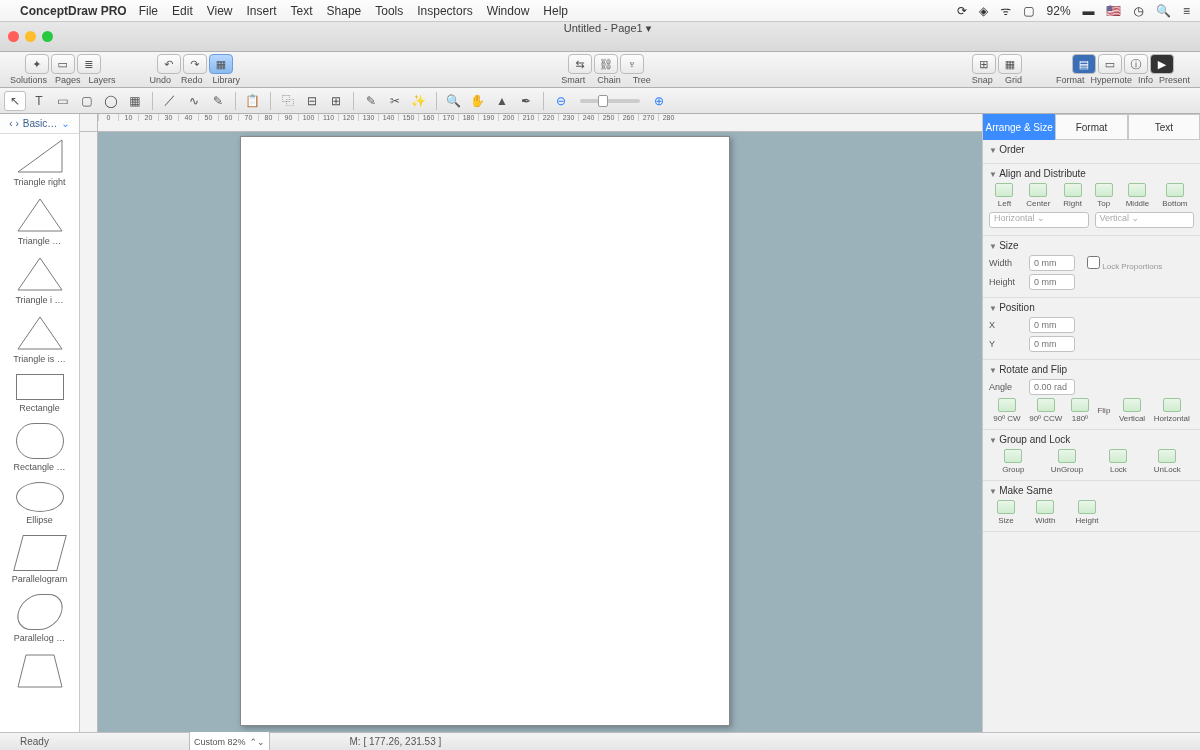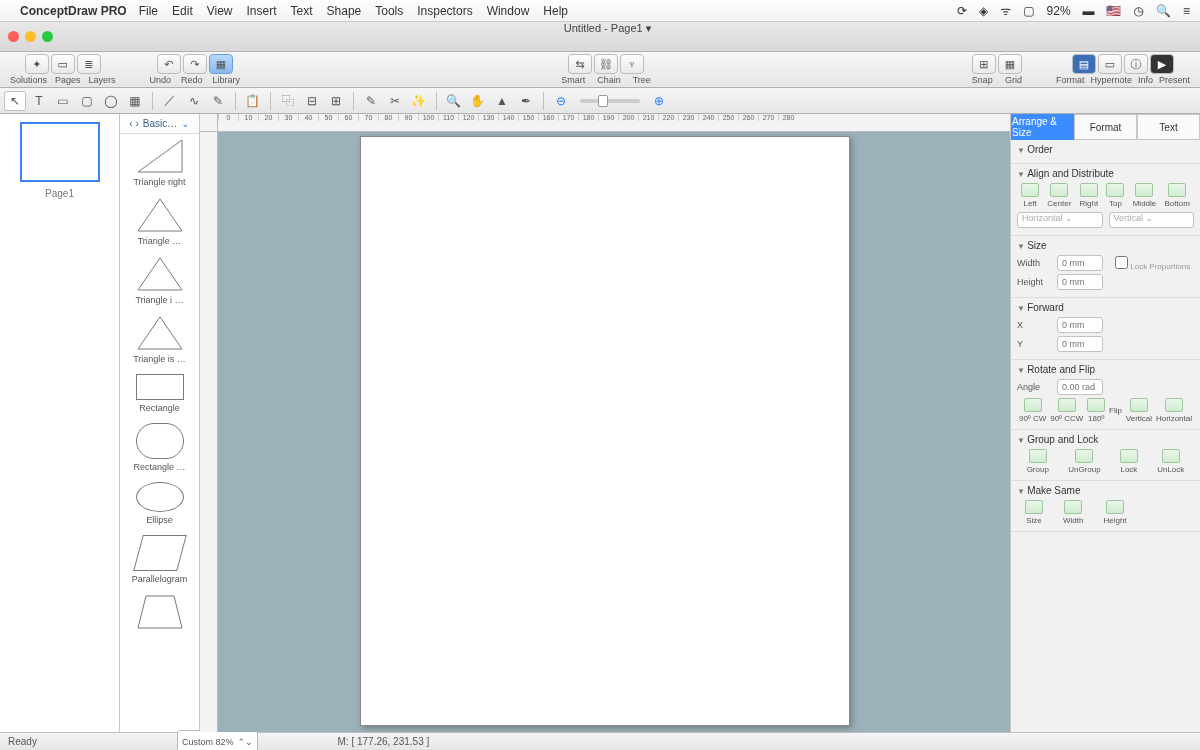--- a/index.html
+++ b/index.html
@@ -45,36 +45,36 @@
 .lib-shape.ellipse{border-radius:50%;}
 .lib-shape.para{transform:skewX(-15deg);width:44px;}
 .lib-shape.trap{border:none;}
 .lib-shape.trap svg{width:48px;height:36px;}
 .lib-label{font-size:9px;color:#555;margin-top:3px;max-width:70px;overflow:hidden;white-space:nowrap;text-overflow:ellipsis;}
 .canvas-area{flex:1; background:#9cb2ba; position:relative;}
 .ruler-h{position:absolute;top:0;left:18px;right:0;height:18px;background:#f3f3f3;border-bottom:1px solid #bbb;font-size:7px;color:#666;overflow:hidden;white-space:nowrap;}
 .ruler-v{position:absolute;top:18px;left:0;width:18px;bottom:0;background:#f3f3f3;border-right:1px solid #bbb;}
 .ruler-corner{position:absolute;top:0;left:0;width:18px;height:18px;background:#f3f3f3;border-right:1px solid #bbb;border-bottom:1px solid #bbb;}
 .page{position:absolute;top:22px;left:160px;width:490px;height:590px;background:#fff;border:1px solid #888;box-shadow:2px 2px 6px rgba(0,0,0,0.3);}
-.right-panel{width:190px;background:#f1f1f1;border-left:1px solid #c8c8c8;display:flex;flex-direction:column;}
+.right-panel{width:218px;background:#f1f1f1;border-left:1px solid #c8c8c8;display:flex;flex-direction:column;}
 .tabs{display:flex;height:26px;}
 .tab{flex:1;display:flex;align-items:center;justify-content:center;font-size:10px;border:1px solid #c8c8c8;background:#fafafa;cursor:pointer;}
 .tab.active{background:#3b8cff;color:#fff;border-color:#3b8cff;}
 .section{border-bottom:1px solid #ddd;padding:4px 6px;}
 .section-h{font-size:10px;color:#333;margin-bottom:4px;}
 .section-h::before{content:"▼ ";font-size:8px;color:#777;}
 .icon-row{display:flex;justify-content:space-around;margin-bottom:2px;}
 .icon-col{display:flex;flex-direction:column;align-items:center;gap:2px;}
 .sq{width:18px;height:14px;background:linear-gradient(#eaf6ea,#cfeccf);border:1px solid #9cc79c;border-radius:2px;}
 .tiny-label{font-size:8px;color:#555;}
 .num-in{height:16px;border:1px solid #c2c2c2;border-radius:3px;background:#fff;color:#aaa;font-size:9px;padding:0 4px;width:46px;}
 .row-f{display:flex;align-items:center;gap:6px;margin-bottom:3px;}
 .lbl{font-size:9px;color:#555;width:34px;}
 
-.statusbar{height:18px;background:linear-gradient(#f4f4f4,#e6e6e6);border-top:1px solid #c0c0c0;display:flex;align-items:center;font-size:10px;color:#555;padding:0 8px;}
+.statusbar{height:18px;background:linear-gradient(#f4f4f4,#e6e6e6);border-top:1px solid #c0c0c0;display:flex;align-items:center;font-size:10px;color:#555;padding:0 20px;}
 .zoom-combo{margin-left:140px;border:1px solid #bbb;background:#fff;border-radius:3px;padding:0 4px;height:24px;display:flex;align-items:center;font-size:9px;gap:4px;}
 .stat-coord{margin-left:80px;}
 .ruler-h span{display:inline-block;width:20px;text-align:center;border-left:1px solid #ccc;}
 </style>
 </head>
 <body>
 
 <div class="menubar">
   <span class="apple"></span>
   <span class="appname">ConceptDraw PRO</span>
@@ -204,24 +204,20 @@
   <div class="tbtn2">✒</div>
   <div class="divider-v"></div>
   <div class="tbtn2" style="color:#2a7fff;">⊖</div>
   <div class="zoom-slider">
       <div class="thumb"></div>
     </div>
   <div class="tbtn2" style="color:#2a7fff;">⊕</div>
 </div>
 
 <div class="content">
-  <div class="pages-panel">
-    <div class="page-thumb"></div>
-    <div class="page-thumb-label">Page1</div>
-  </div>
 
   <div class="lib-panel">
     <div class="lib-header">
       <span style="margin-right:4px;">‹ ›</span>
         <span>Basic…</span>
         <span style="margin-left:4px;color:#3b8cff;">⌄</span>
     </div>
     <div class="lib-scroll" id="lib-scroll">
         <div class="lib-item">
           <div class="lib-shape tri"><svg viewBox="0 0 48 36">
@@ -257,20 +253,24 @@
         </div>
         <div class="lib-item">
           <div class="lib-shape ellipse" style="height: 30px;"></div>
           <div class="lib-label">Ellipse</div>
         </div>
         <div class="lib-item">
           <div class="lib-shape para"></div>
           <div class="lib-label">Parallelogram</div>
         </div>
         <div class="lib-item">
+          <div class="lib-shape para round"></div>
+          <div class="lib-label">Parallelog …</div>
+        </div>
+        <div class="lib-item">
           <div class="lib-shape trap"><svg viewBox="0 0 48 36">
               <polygon points="10,2 38,2 46,34 2,34" fill="#fff" stroke="#7a7a7a"></polygon>
             </svg></div>
         </div>
       </div>
   </div>
 
   <div class="canvas-area">
     <div class="ruler-corner"></div>
     <div class="ruler-h" id="ruler-h"><span>0</span><span>10</span><span>20</span><span>30</span><span>40</span><span>50</span><span>60</span><span>70</span><span>80</span><span>90</span><span>100</span><span>110</span><span>120</span><span>130</span><span>140</span><span>150</span><span>160</span><span>170</span><span>180</span><span>190</span><span>200</span><span>210</span><span>220</span><span>230</span><span>240</span><span>250</span><span>260</span><span>270</span><span>280</span></div>
@@ -330,21 +330,21 @@
           <input class="num-in" placeholder="0 mm" style="">
           <label style="font-size:8px;color:#999;margin-left:6px;"><input type="checkbox" style=""> <span>Lock Proportions</span></label>
         </div>
       <div class="row-f">
           <span class="lbl">Height</span>
           <input class="num-in" placeholder="0 mm" style="">
         </div>
     </div>
 
     <div class="section">
-      <div class="section-h">Forward</div>
+      <div class="section-h">Position</div>
       <div class="row-f">
           <span class="lbl">X</span>
           <input class="num-in" placeholder="0 mm" style="">
         </div>
       <div class="row-f">
           <span class="lbl">Y</span>
           <input class="num-in" placeholder="0 mm" style="">
         </div>
     </div>
 

